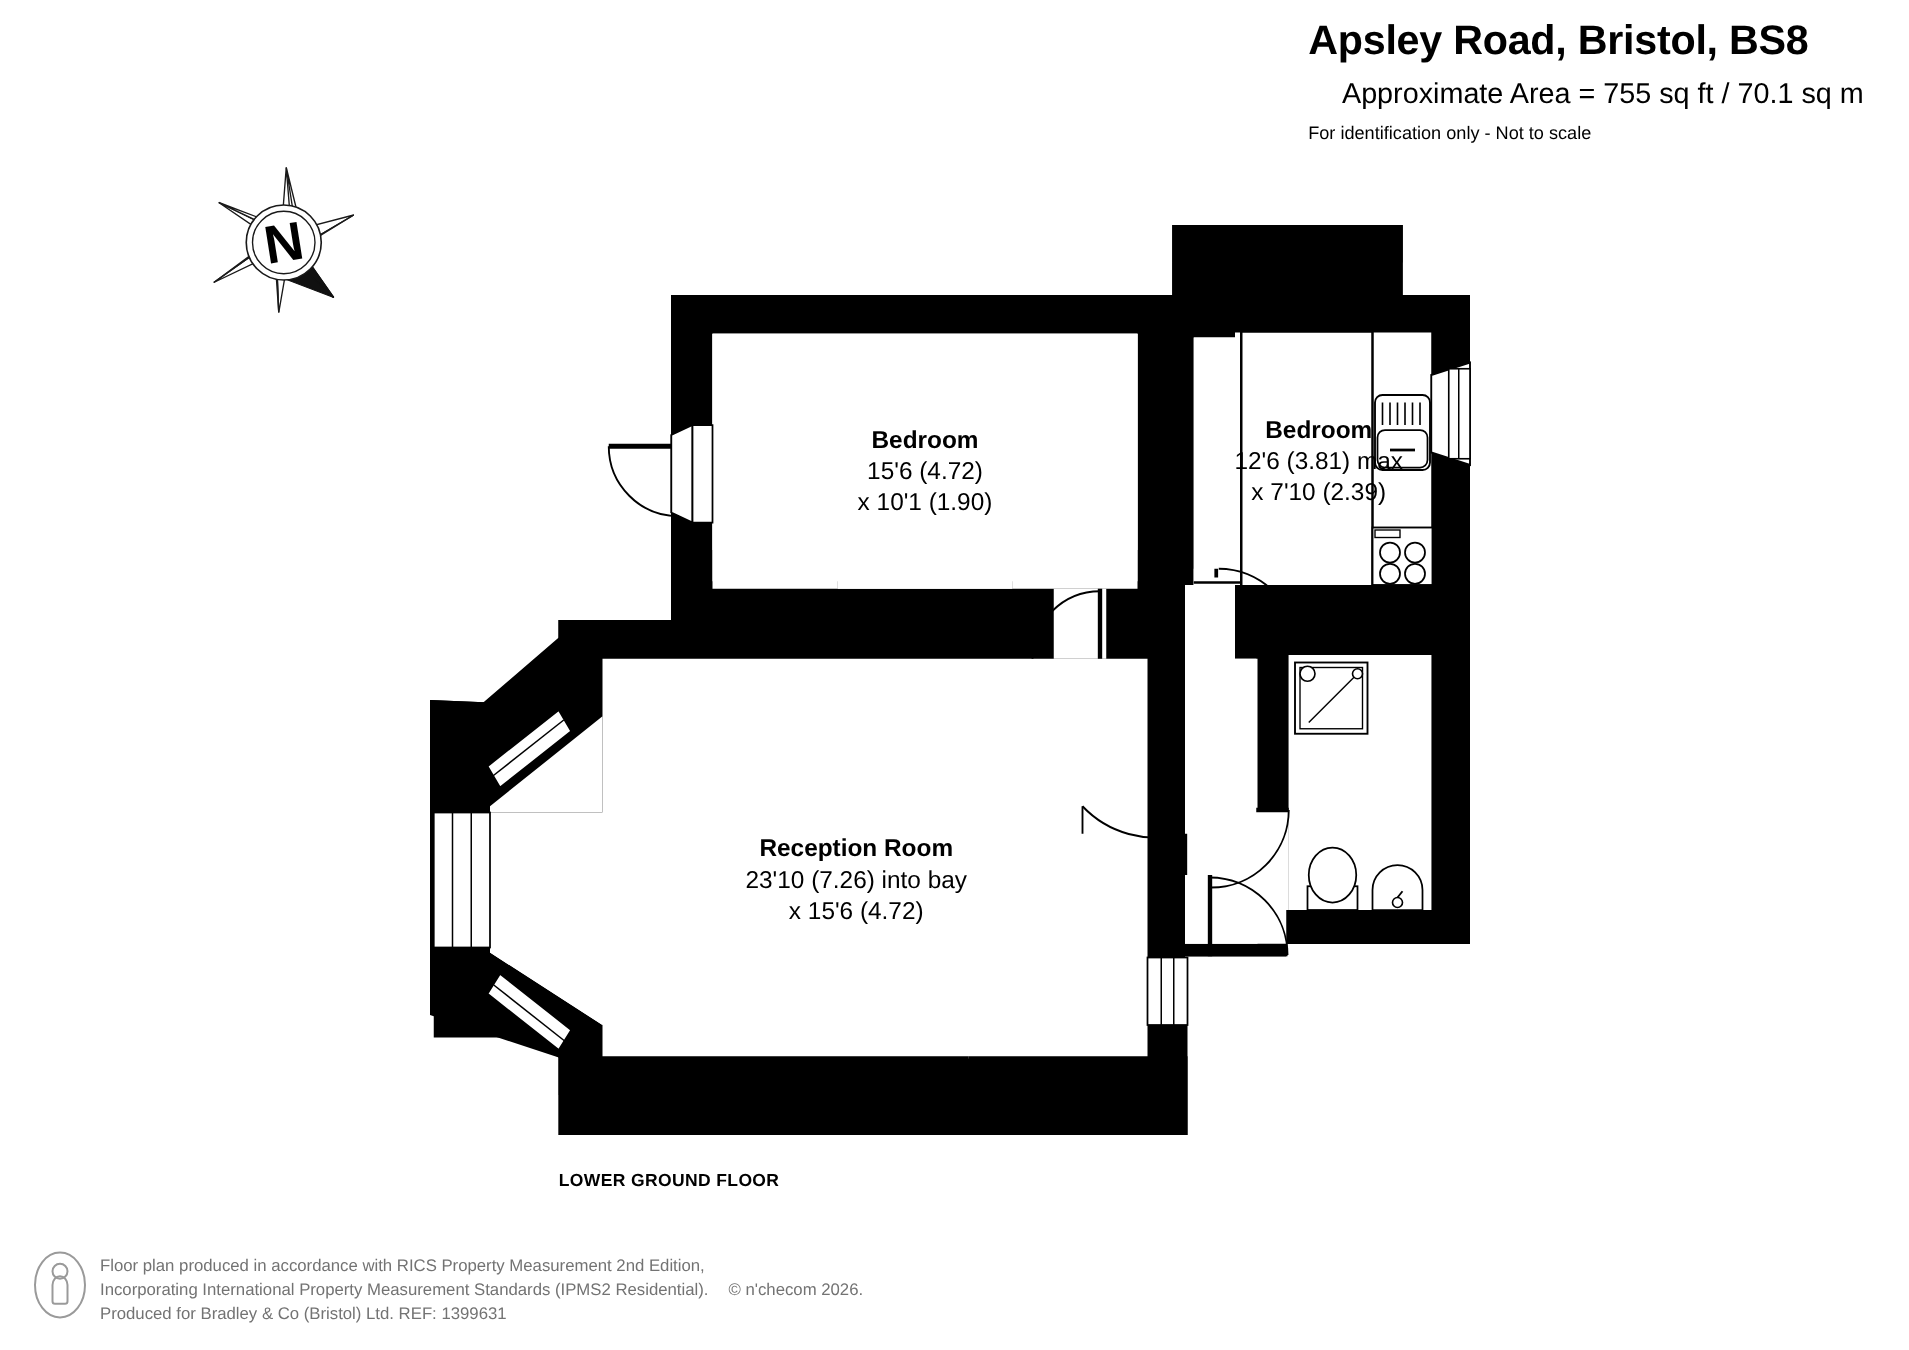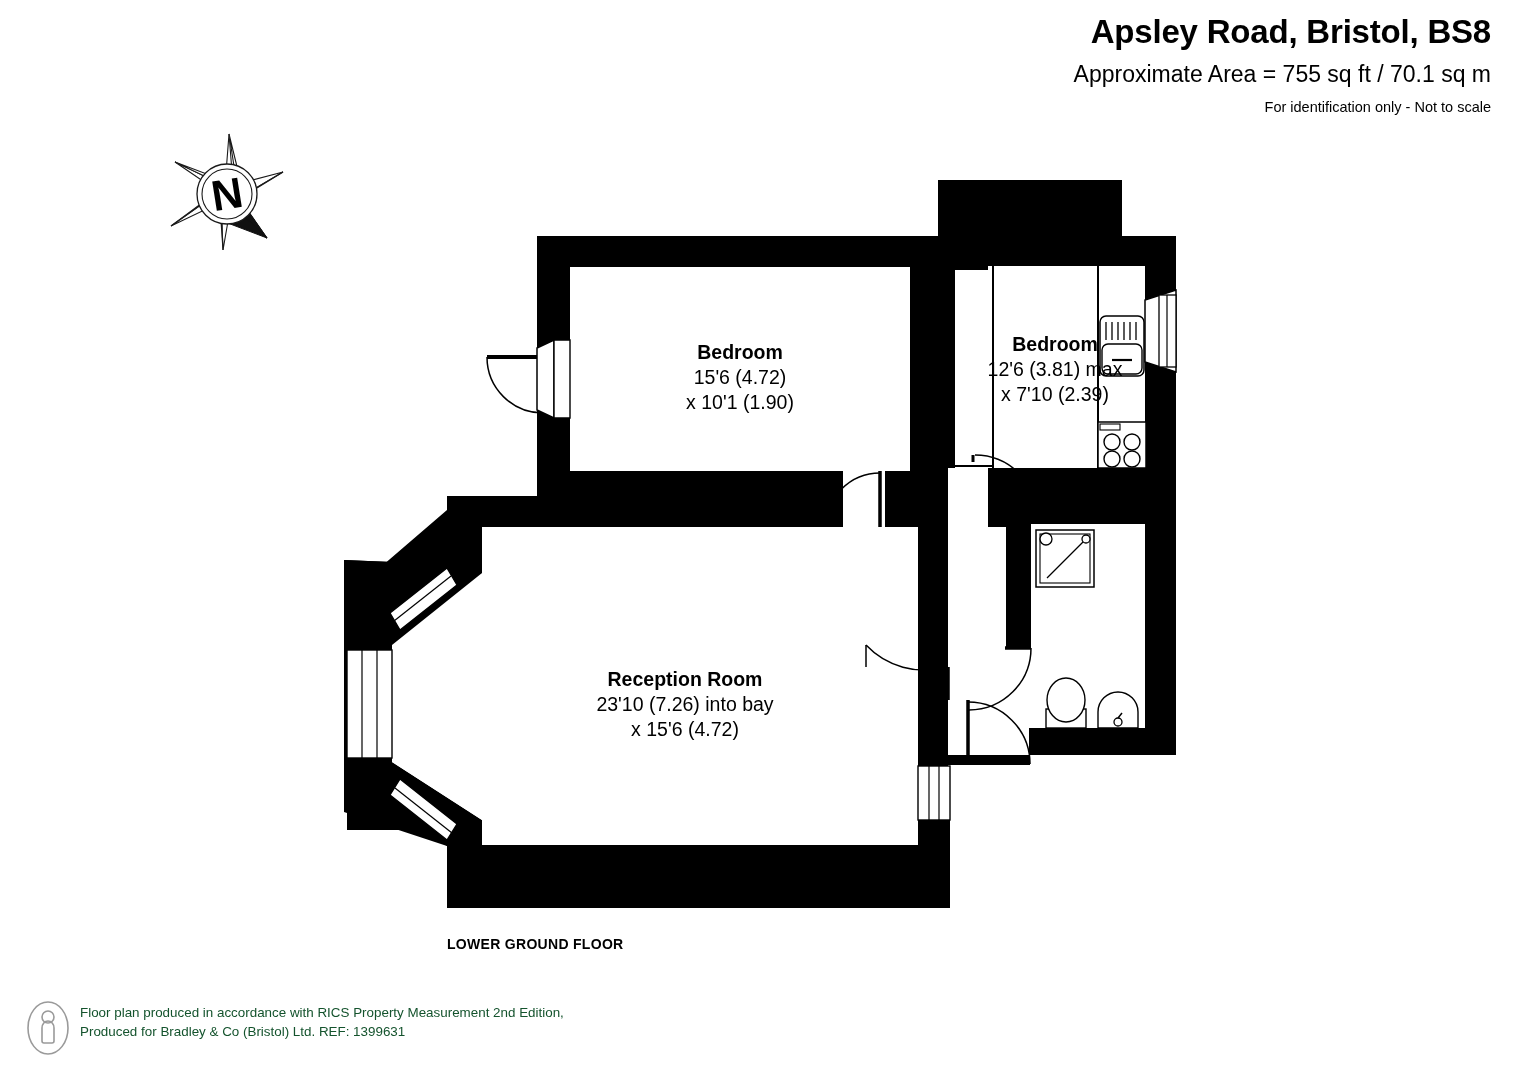--- a/index.html
+++ b/index.html
@@ -14,21 +14,21 @@
     font-family: "Liberation Sans", sans-serif;
     color: #000000;
     overflow: hidden;
   }
 
   
   #header-block {
     position: absolute;
     right: 36px;
     top: 14px;
-    text-align: right;
+    text-align: left;
   }
   #property-title {
     font-size: 33px;
     font-weight: bold;
     letter-spacing: -0.2px;
     line-height: 1.1;
     white-space: nowrap;
   }
   #approx-area {
     font-size: 23px;
@@ -102,21 +102,21 @@
     left: 26px;
     top: 1000px;
     display: flex;
     align-items: flex-start;
     gap: 10px;
   }
   #footer-icon { width: 44px; height: 56px; flex: none; }
   #footer-text {
     font-size: 13.4px;
     line-height: 1.42;
-    color: #14532d;
+    color: #737373;
     padding-top: 3px;
   }
   #footer-text .fline { display: block; white-space: nowrap; }
   .fcopy { margin-left: 16px; }
 </style>
 </head>
 <body>
 
 <div id="header-block">
   <div id="property-title">Apsley Road, Bristol, BS8</div>
@@ -496,15 +496,16 @@
 <div id="floor-title">LOWER GROUND FLOOR</div>
 
 <div id="footer">
   <svg id="footer-icon" viewBox="0 0 44 56">
     <ellipse cx="22" cy="28" rx="20" ry="26" fill="none" stroke="#9a9a9a" stroke-width="1.6"></ellipse>
     <circle cx="22" cy="17" r="6" fill="none" stroke="#9a9a9a" stroke-width="1.6"></circle>
     <path d="M 16,28 a 6,7 0 0 1 12,0 v 13 a 2,2 0 0 1 -2,2 h -8 a 2,2 0 0 1 -2,-2 z" fill="none" stroke="#9a9a9a" stroke-width="1.6"></path>
   </svg>
   <div id="footer-text">
     <span class="fline">Floor plan produced in accordance with RICS Property Measurement 2nd Edition,</span>
+    <span class="fline"><span>Incorporating International Property Measurement Standards (IPMS2 Residential).</span><span class="fcopy">© n'checom 2026.</span></span>
     <span class="fline">Produced for Bradley &amp; Co (Bristol) Ltd.   REF:  1399631</span>
   </div>
 </div>
 
 </body></html>

